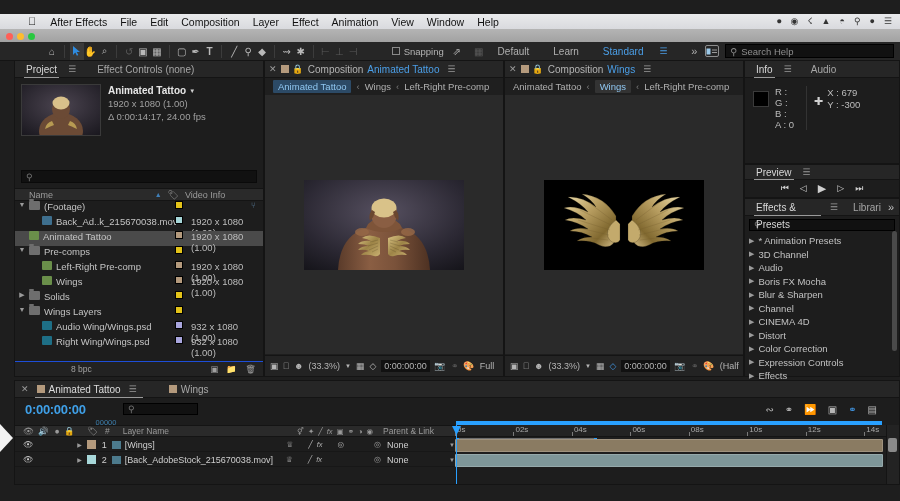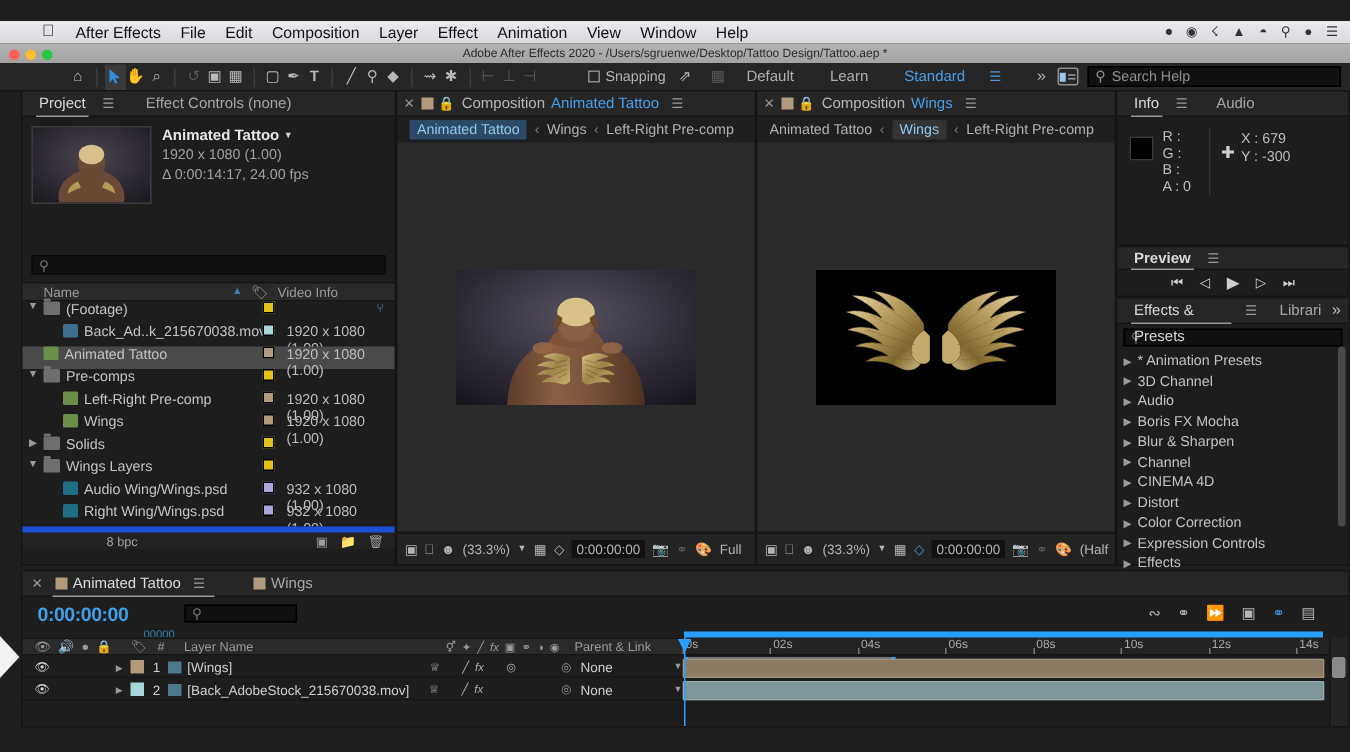--- a/index.html
+++ b/index.html
@@ -168,21 +168,20 @@
       <span>☰</span>
     </span>
   </div>
 
   <div class="titlebar">
     <span class="traffic">
       <i style="background:#ff5f57"></i>
       <i style="background:#febc2e"></i>
       <i style="background:#28c840"></i>
     </span>
-    <span>Adobe After Effects 2020 - /Users/sgruenwe/Desktop/Tattoo Design/Tattoo.aep *</span>
   </div>
 
   <div class="toolbar">
     <div style="width:55px"></div>
     <div class="tool">⌂</div>
     <div class="tsep"></div>
     <div class="tool sel">
       <svg width="9" height="10" viewBox="0 0 9 10">
           <path d="M1 0 L1 9 L3.3 6.6 L4.9 9.8 L6.3 9.1 L4.7 6.1 L8 6 Z" fill="#2f8ce0"></path>
         </svg>
@@ -367,21 +366,21 @@
           <span class="tw"></span>
           <span style="width: 13px;"></span>
           <span class="ficon" style="background: rgb(30, 111, 134);"></span>
           <span>Right Wing/Wings.psd</span>
           <span style="flex: 1 1 0%;"></span>
           <span class="swatch" style="background: rgb(169, 166, 222); position: absolute; left: 160px;"></span>
           <span class="vinfo">932 x 1080 (1.00)</span>
         </div>
       </div>
 
-    <div style="position:absolute;left:0;bottom:10px;width:100%;height:15px;background:#222;border-top:4px solid #1d4ed8;display:flex;align-items:center;gap:8px;padding-left:8px;font-size:8.5px;color:#a0a0a0;">
+    <div style="position:absolute;left:0;bottom:0;width:100%;height:15px;background:#222;border-top:1px solid #1d4ed8;display:flex;align-items:center;gap:8px;padding-left:8px;font-size:8.5px;color:#a0a0a0;">
       <span style="margin-left:48px;">8 bpc</span>
       <span style="flex:1"></span>
       <span>▣</span>
       <span>📁</span>
       <span style="margin-right:7px;">🗑</span>
     </div>
   </div>
 
   <div class="panel" id="viewL">
     <div class="v-title">
@@ -533,21 +532,21 @@
         <div style="line-height:12px;margin-top:1px;">
           <div><span>X :</span> <span>679</span></div>
           <div><span>Y :</span> <span>-300</span></div>
         </div>
       </div>
     </div>
   </div>
 
   <div class="panel" id="preview">
     <div class="ptabbar" style="height:15px;">
-      <span class="ptab active" style="height:15px;line-height:15px;font-weight:bold;">Preview</span>
+      <span class="ptab active" style="height:15px;line-height:15px;">Preview</span>
       <span class="hamb">☰</span>
     </div>
     <div class="transport">
       <span>⏮</span>
       <span>◁</span>
       <span style="font-size:11px;">▶</span>
       <span>▷</span>
       <span>⏭</span>
     </div>
   </div>

